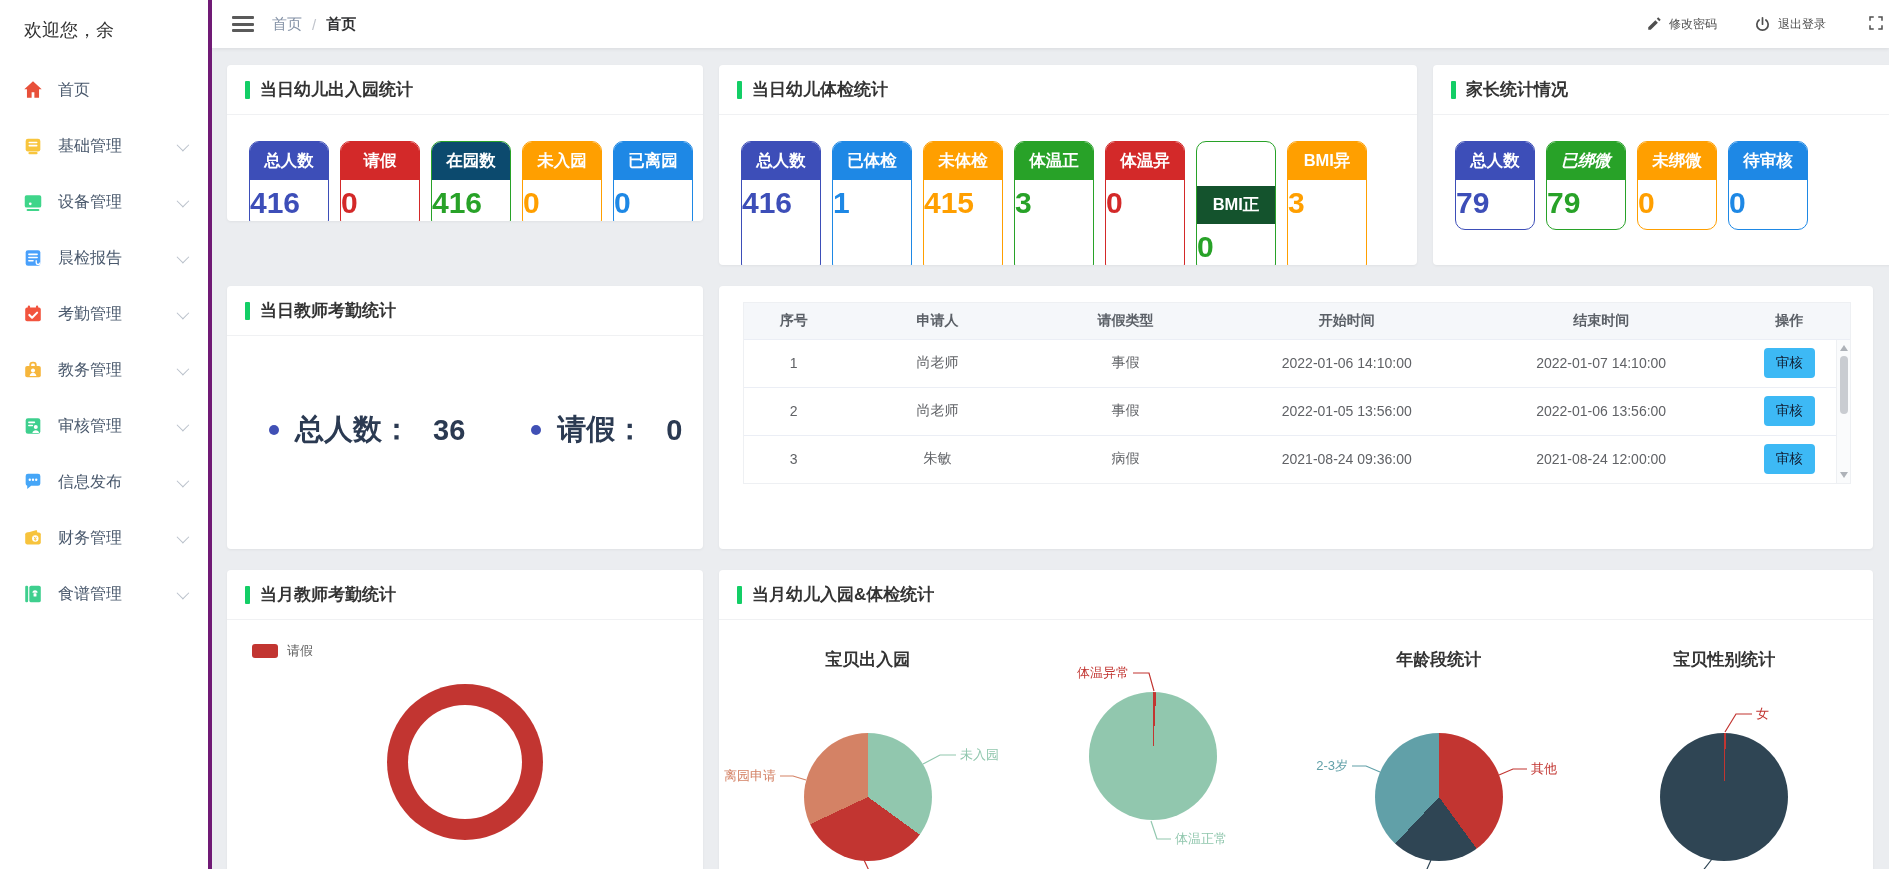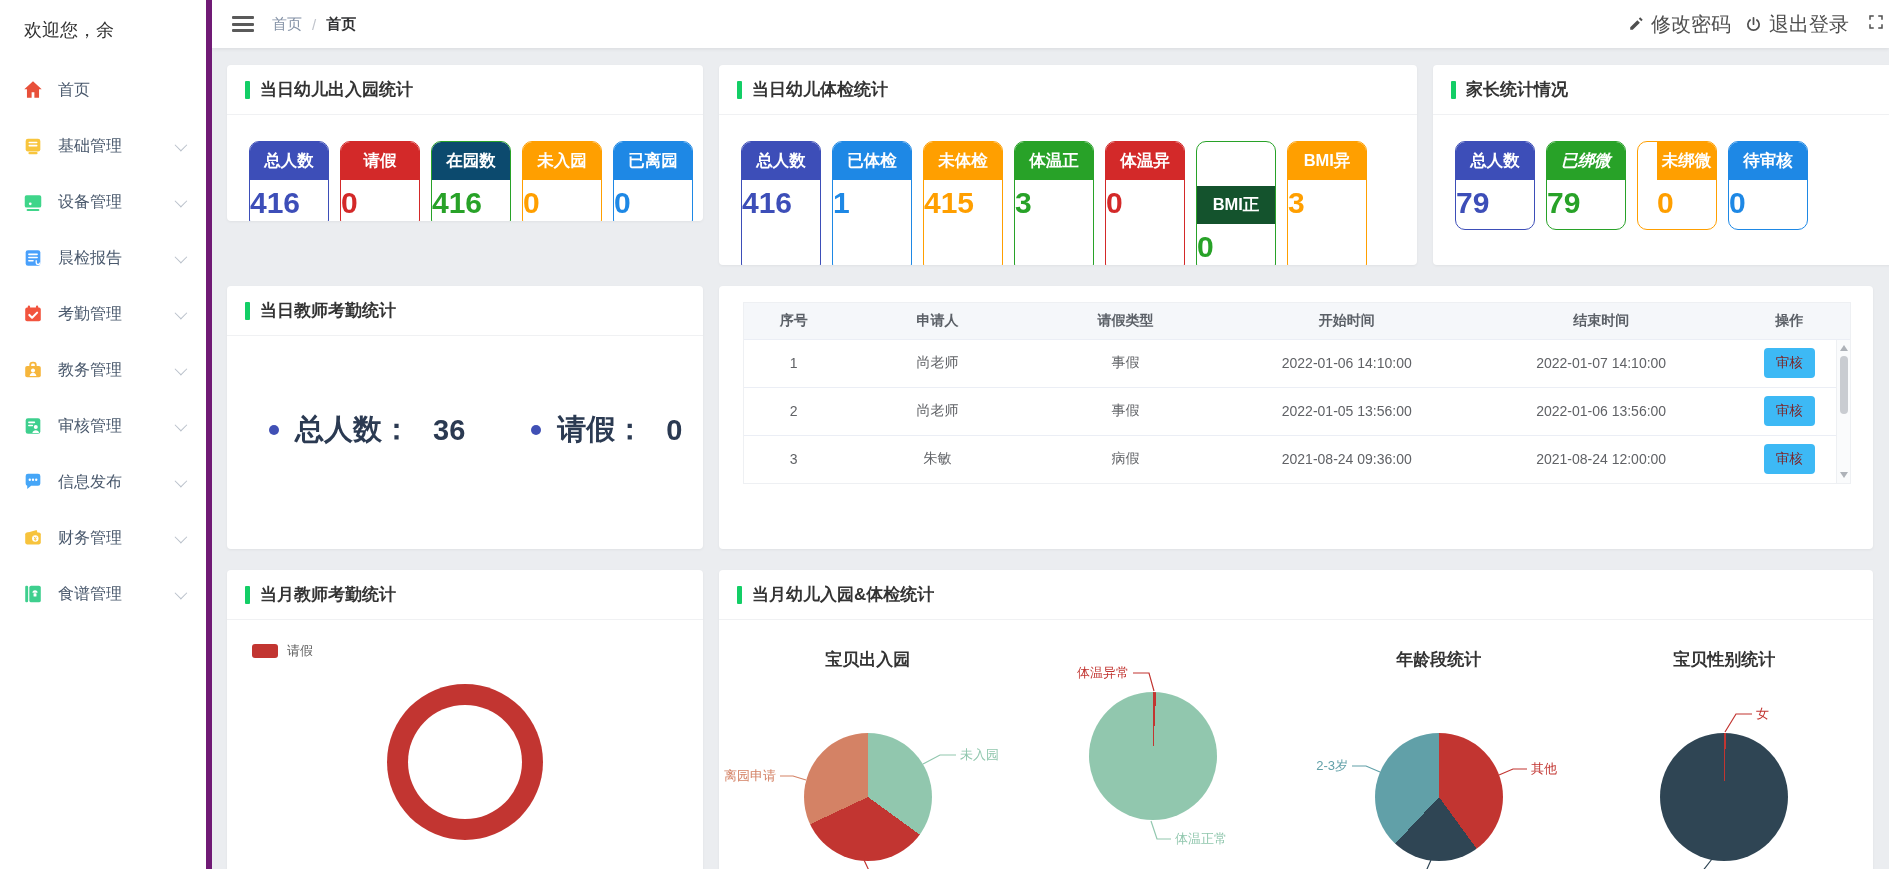--- a/index.html
+++ b/index.html
@@ -1,40 +1,40 @@
 <!DOCTYPE html>
 <html><head>
 <meta charset="utf-8">
 <style>
   * { margin:0; padding:0; box-sizing:border-box; }
   html,body { width:1889px; height:869px; overflow:hidden;
     font-family:"Liberation Sans","DejaVu Sans",sans-serif; background:#ebedf0; color:#333; }
 
   
   .sidebar { position:absolute; left:0; top:0; bottom:0; width:212px; background:#fff;
-    border-right:6px solid #701a75; z-index:5; }
+    border-right:4px solid #701a75; z-index:5; }
   .welcome { padding:18px 0 10px 24px; font-size:18px; color:#333; }
   .menu { list-style:none; margin-top:10px; }
   .menu-item { display:flex; align-items:center; height:56px; padding:0 16px 0 22px;
     cursor:pointer; color:#49586c; font-size:16px; }
   .mi-icon { width:24px; height:24px; flex:0 0 24px; display:flex; align-items:center; }
   .mi-label { margin-left:12px; }
   .chev { width:9px; height:9px; border-right:1.6px solid #b9c0ca; border-bottom:1.6px solid #b9c0ca;
     transform:rotate(45deg) translateY(-2px); margin-left:auto; margin-right:6px; }
 
   
   .topbar { position:absolute; left:212px; right:0; top:0; height:48px; background:#fff;
     box-shadow:0 1px 4px rgba(0,0,0,.08); display:flex; align-items:center; padding:0 14px 0 20px; z-index:4; }
   .hamburger { width:22px; cursor:pointer; margin-right:18px; }
   .hamburger div { height:3px; background:#5a5a5a; border-radius:1px; margin:3.5px 0; }
   .crumb { font-size:15px; display:flex; align-items:center; gap:10px; }
   .crumb .root { color:#8492a6; cursor:pointer; }
   .crumb .sep { color:#c0c4cc; }
   .crumb .cur { color:#303133; font-weight:bold; }
-  .top-actions { margin-left:auto; display:flex; align-items:center; gap:14px; font-size:20px; color:#4f4f4f; }
+  .top-actions { margin-left:auto; display:flex; align-items:center; gap:37px; font-size:12px; color:#4f4f4f; }
   .top-act { display:flex; align-items:center; gap:7px; cursor:pointer; }
   .fs-icon { margin-left:4px; margin-right:-10px; cursor:pointer; }
 
   
   .content { position:absolute; left:212px; top:48px; right:0; bottom:0; padding:17px 0 0 15px; overflow:hidden; }
   .row { display:flex; gap:16px; margin-bottom:21px; }
   .card { background:#fff; border-radius:4px; box-shadow:0 1px 3px rgba(0,0,0,.05); overflow:hidden; }
   .card-head { display:flex; align-items:center; height:50px; padding:0 18px; border-bottom:1px solid #f0f1f3; }
   .gbar { width:5px; height:18px; border-radius:1px; background:#13ce66; margin-right:10px; }
   .card-title { font-size:17px; font-weight:bold; color:#333; }
@@ -58,21 +58,21 @@
   .dot { width:10px; height:10px; border-radius:50%; background:#4050b5; margin-right:16px; }
   .kpi-val { margin-left:22px; }
 
   
   .more-btn { margin-left:auto; background:#2db7f5; color:#fff; border:none; border-radius:5px;
     font-size:15px; padding:7px 15px; cursor:pointer; }
   .tbl-wrap { position:relative; margin:16px 22px 0 24px; border:1px solid #eef0f3; }
   table { width:100%; border-collapse:collapse; font-size:14px; color:#606266; }
   thead th { background:#f5f7fa; color:#5b6067; font-weight:bold; height:36px; text-align:center; }
   tbody td { height:48px; text-align:center; border-top:1px solid #ebeef5; background:#fff; }
-  .rv-btn { background:#3db9f5; color:#7f1d1d; border:none; border-radius:4px; font-size:13.5px;
+  .rv-btn { background:#3db9f5; color:#0f172a; border:none; border-radius:4px; font-size:13.5px;
     padding:6px 12px; cursor:pointer; }
   .vscroll { position:absolute; top:37px; right:0; bottom:0; width:14px; background:#fafbfc;
     border-left:1px solid #eef0f3; }
   .vs-arrow { position:absolute; left:3px; width:0; height:0; border-left:4px solid transparent;
     border-right:4px solid transparent; cursor:pointer; }
   .vs-up { top:5px; border-bottom:6px solid #aeb2b8; }
   .vs-down { bottom:5px; border-top:6px solid #aeb2b8; }
   .vs-thumb { position:absolute; top:16px; left:2.5px; width:8px; height:58px; background:#c9ccd1;
     border-radius:4px; cursor:pointer; }
 
@@ -324,21 +324,21 @@
         </div>
       <div class="stat-row">
           <div class="badge" style="border-color: rgb(61, 78, 184);">
             <div class="bh" style="background: rgb(61, 78, 184);">总人数</div>
             <div class="bv" style="color: rgb(61, 78, 184);">79</div>
           </div>
           <div class="badge" style="border-color: rgb(40, 162, 40);">
             <div class="bh" style="background: rgb(40, 162, 40); font-style: italic;">已绑微</div>
             <div class="bv" style="color: rgb(40, 162, 40);">79</div>
           </div>
-          <div class="badge" style="border-color: rgb(255, 159, 0); padding-left: 19px;">
+          <div class="badge" style="border-color: rgb(255, 159, 0);">
             <div class="bh" style="background: rgb(255, 159, 0);">未绑微</div>
             <div class="bv" style="color: rgb(255, 159, 0);">0</div>
           </div>
           <div class="badge" style="border-color: rgb(30, 136, 229);">
             <div class="bh" style="background: rgb(30, 136, 229);">待审核</div>
             <div class="bv" style="color: rgb(30, 136, 229);">0</div>
           </div>
         </div>
     </section>
   </div>

